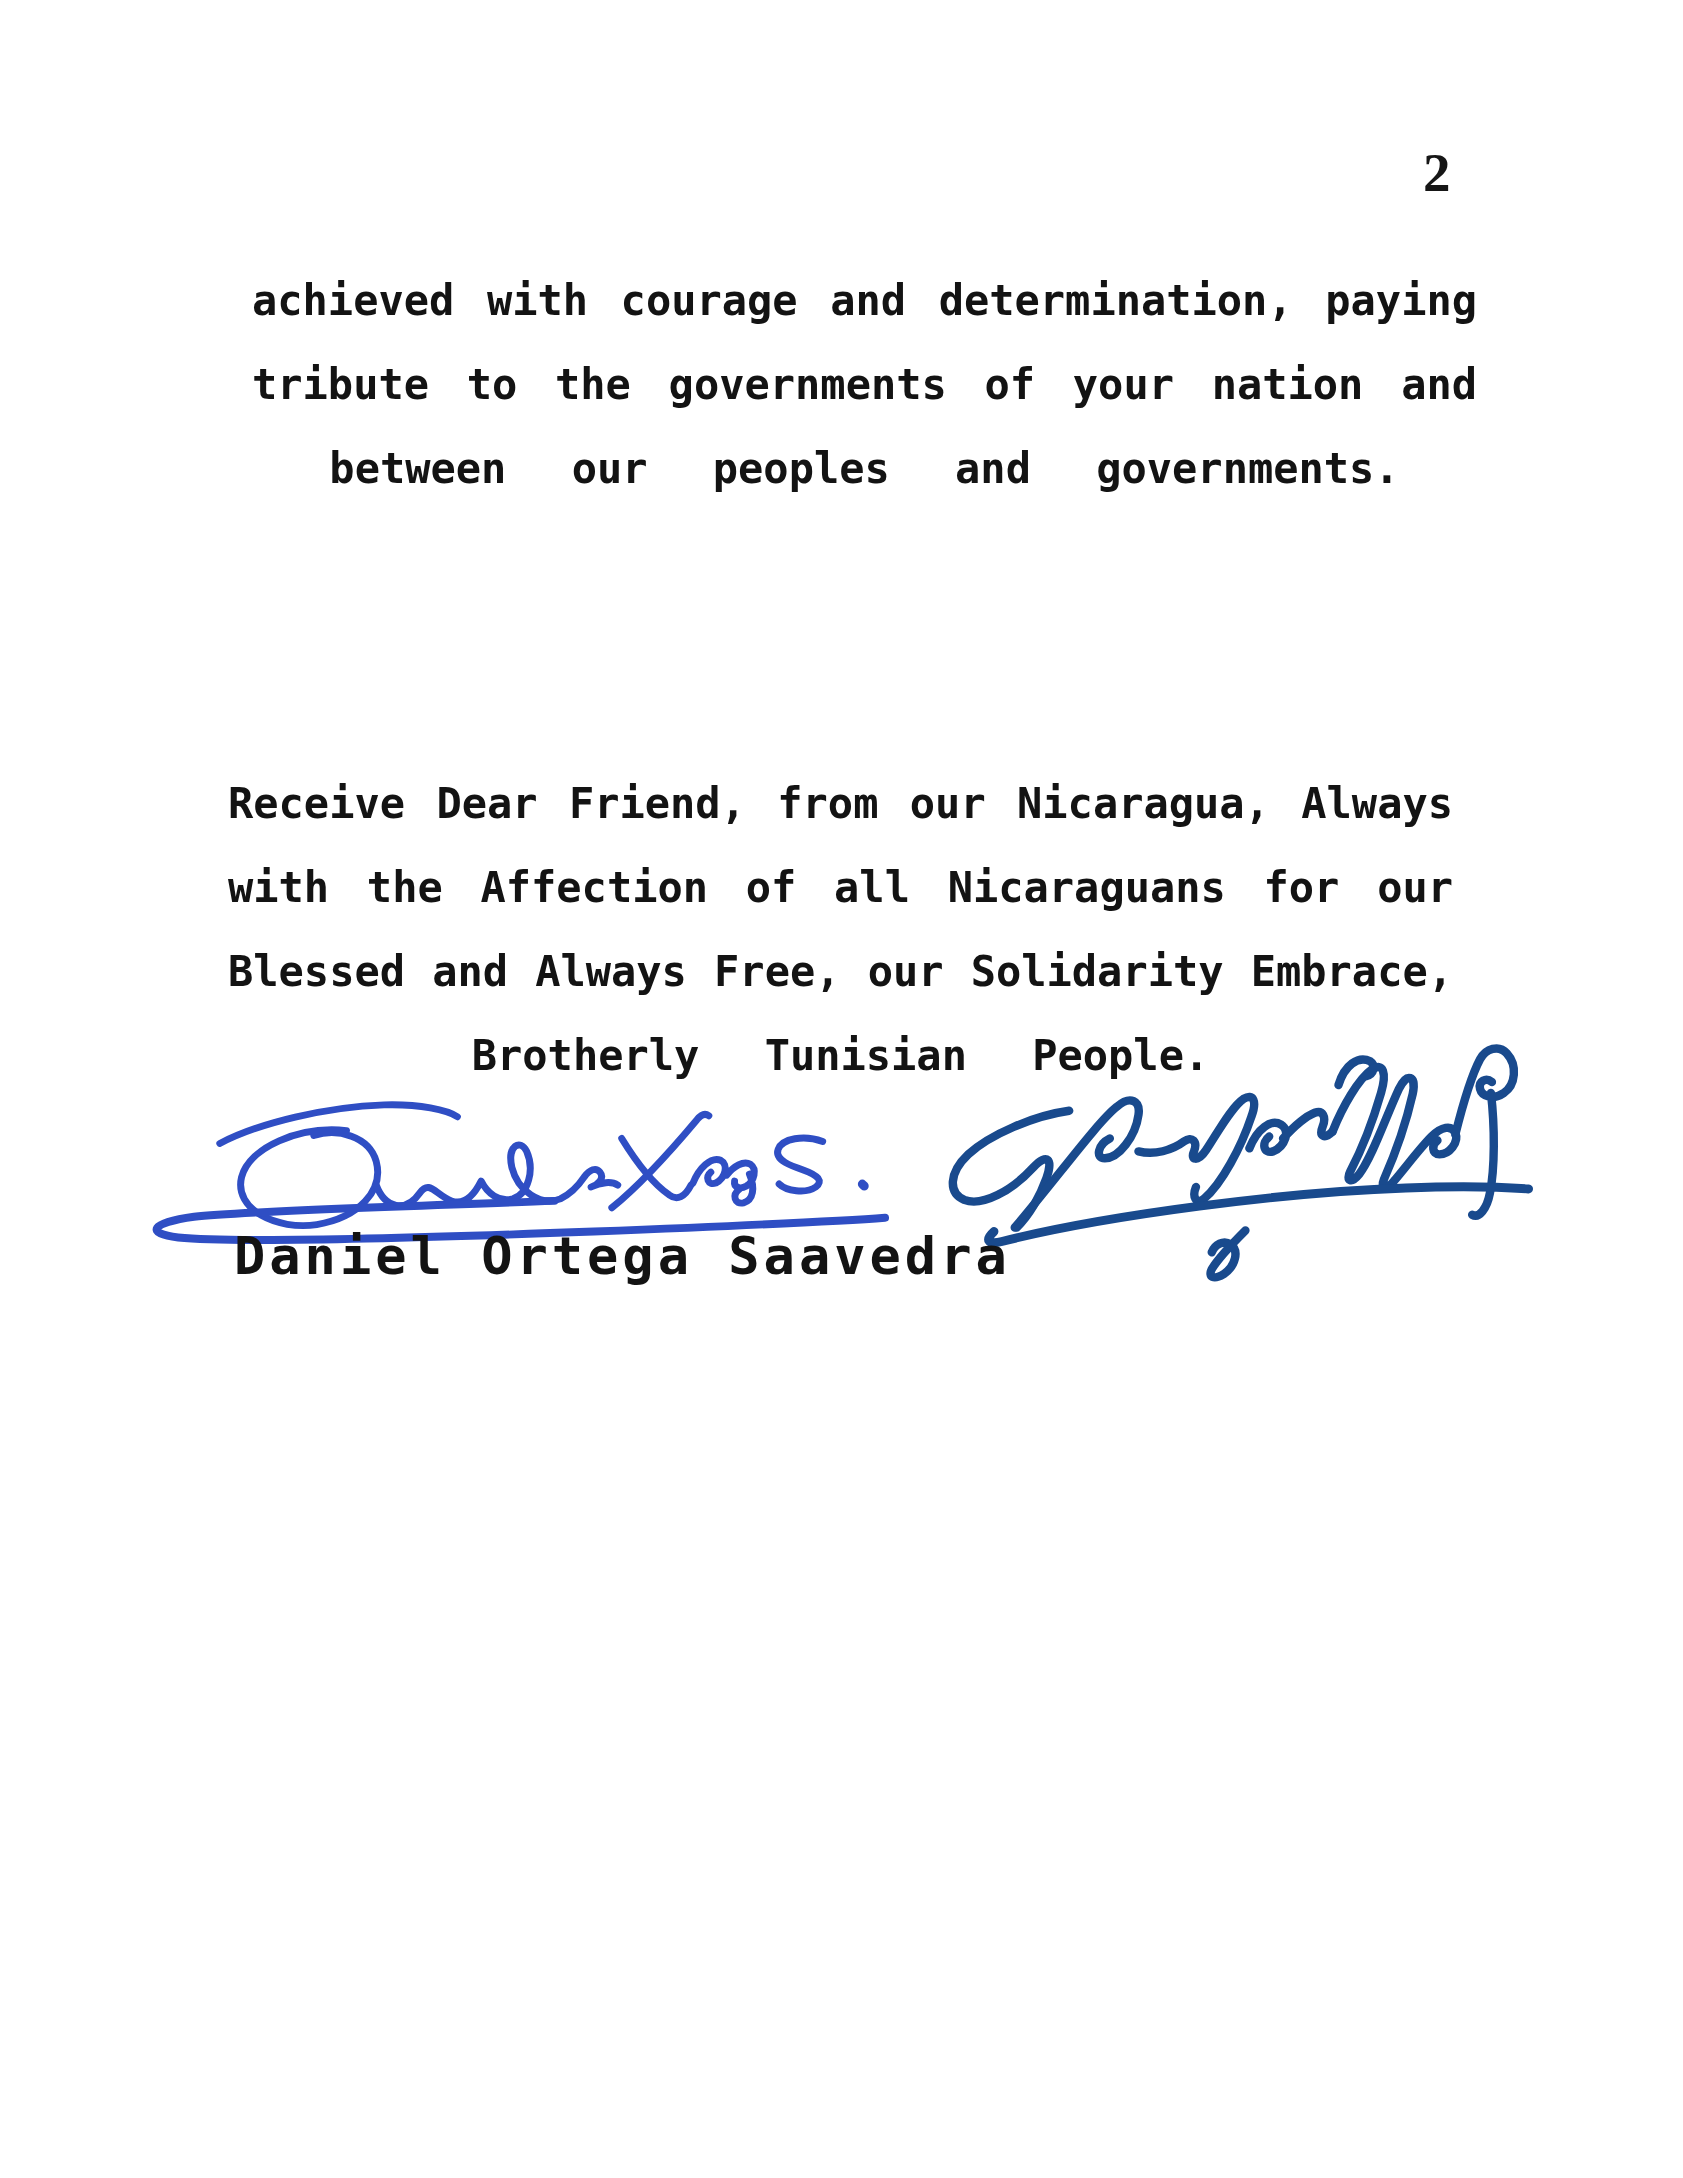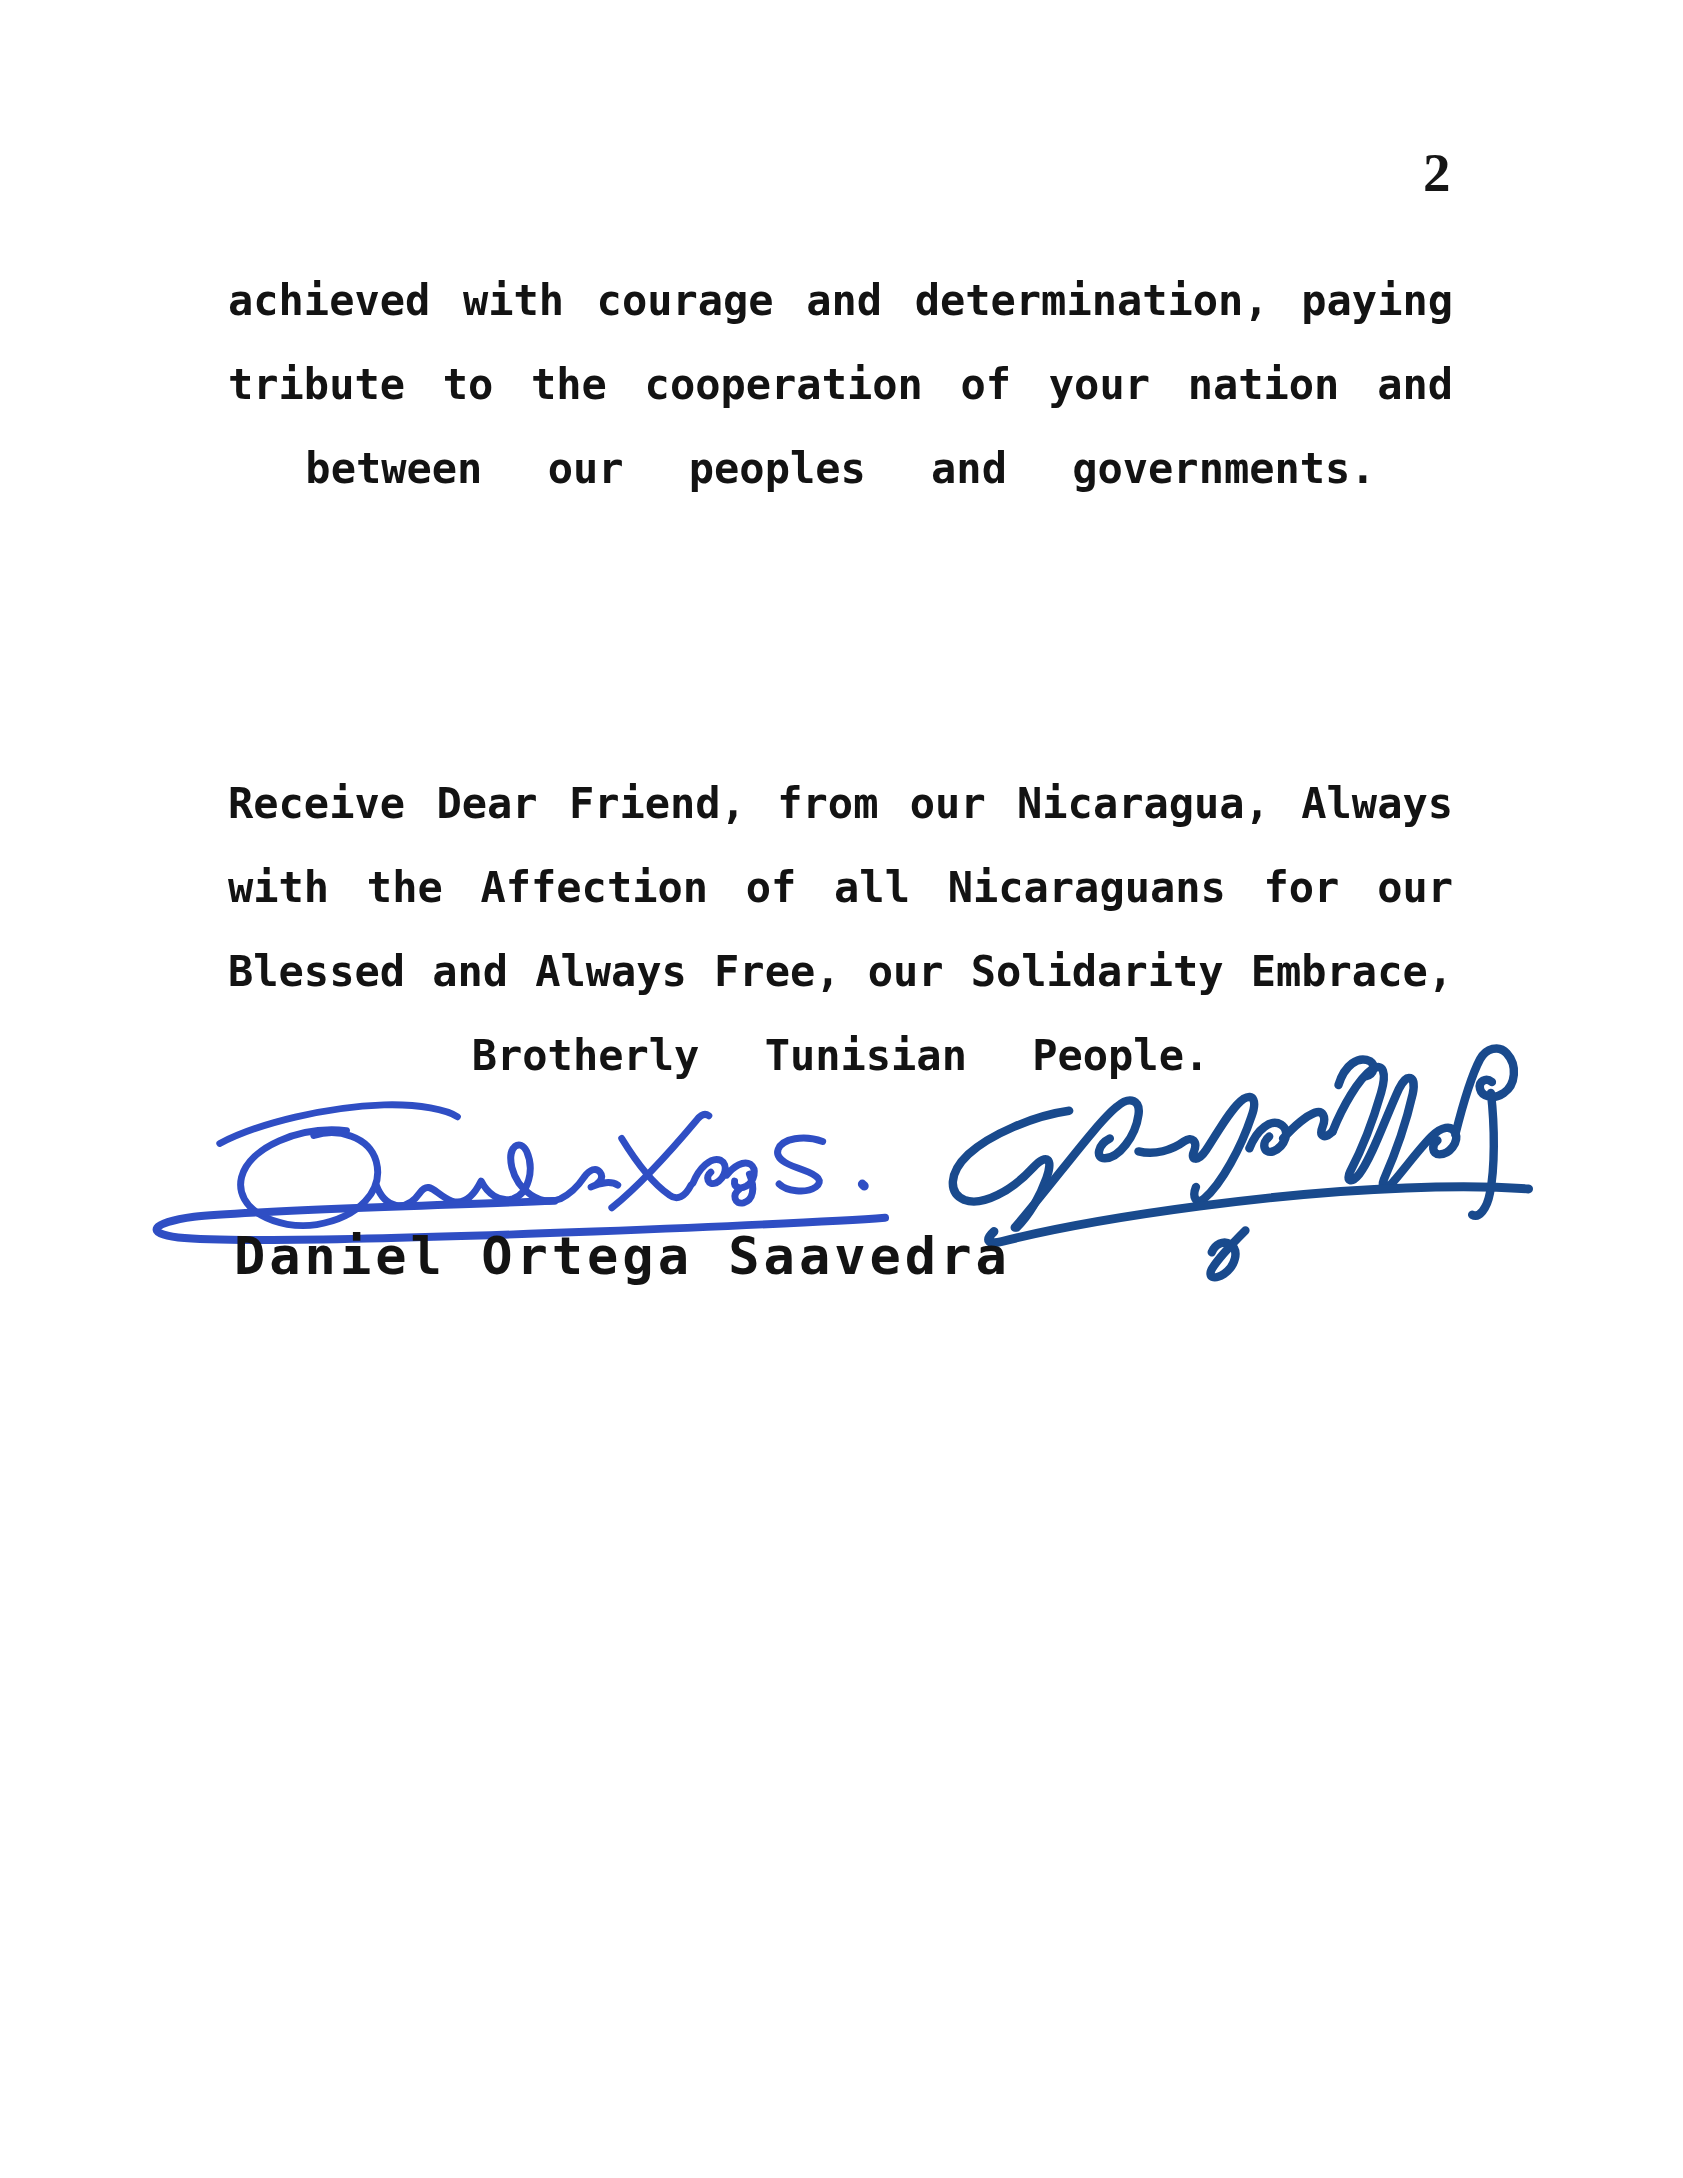--- a/index.html
+++ b/index.html
@@ -19,21 +19,21 @@
     font-weight:700;
     font-size:55px;
     line-height:1;
     color:#161616;
   }
   .paragraph{
     position:absolute;
     left:228px;
     width:1225px;
   }
-  #paragraph-1{top:259px;}
+  #paragraph-1{top:259px;margin-left:24px;}
   #paragraph-2{top:762px;}
   .line{
     display:block;
     width:1225px;
     font-size:42px;
     line-height:84px;
     white-space:normal;
   }
   .fit-justify{
     text-align:justify;
@@ -71,21 +71,21 @@
 </style>
 </head>
 <body>
 
 <div id="sheet" style="background: rgb(255, 255, 255); color: rgb(19, 19, 19);">
 
   <div id="page-number">2</div>
 
   <div id="paragraph-1" class="paragraph">
       <div class="line fit-justify">achieved with courage and determination, paying</div>
-      <div class="line fit-justify">tribute to the cooperation of your nation and</div>
+      <div class="line fit-justify">tribute to the governments of your nation and</div>
       <div class="line fit-wide">between our peoples and governments.</div>
     </div>
   <div id="paragraph-2" class="paragraph">
       <div class="line fit-justify">Receive Dear Friend, from our Nicaragua, Always</div>
       <div class="line fit-justify">with the Affection of all Nicaraguans for our</div>
       <div class="line fit-justify">Blessed and Always Free, our Solidarity Embrace,</div>
       <div class="line fit-wide">Brotherly Tunisian People.</div>
     </div>
 
   <svg id="signature-layer" viewBox="0 0 1700 2200" xmlns="http://www.w3.org/2000/svg">

